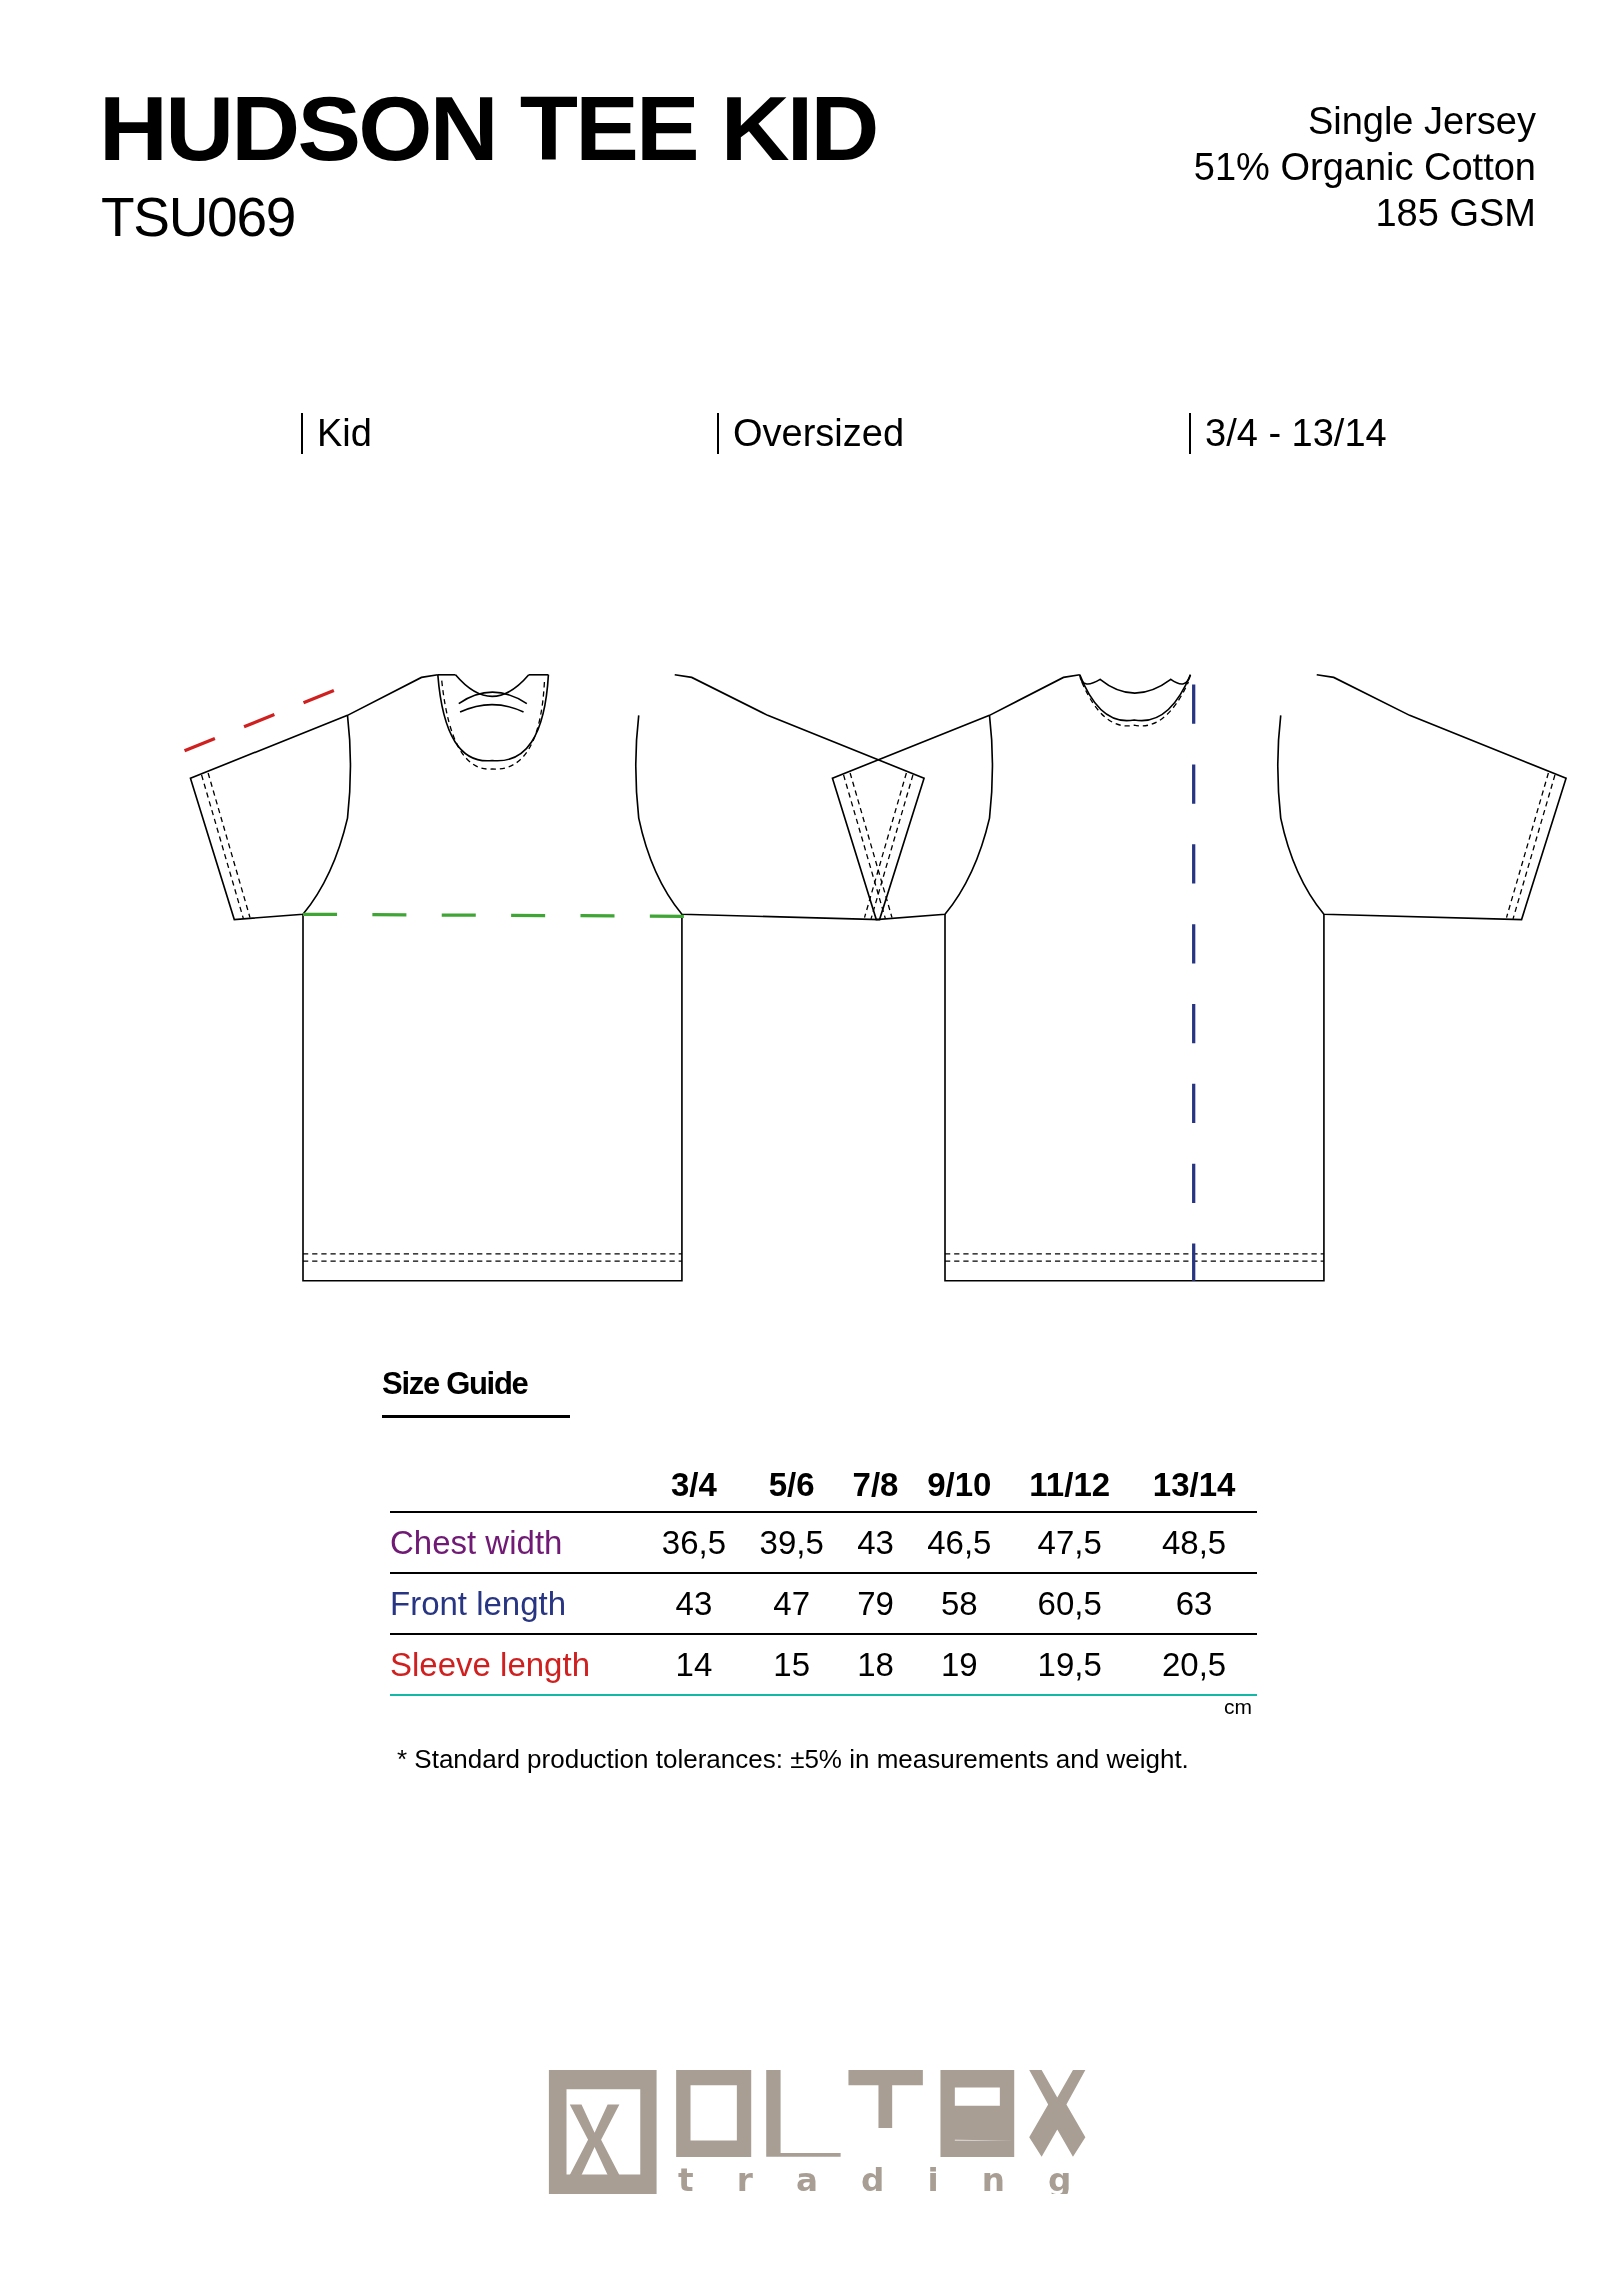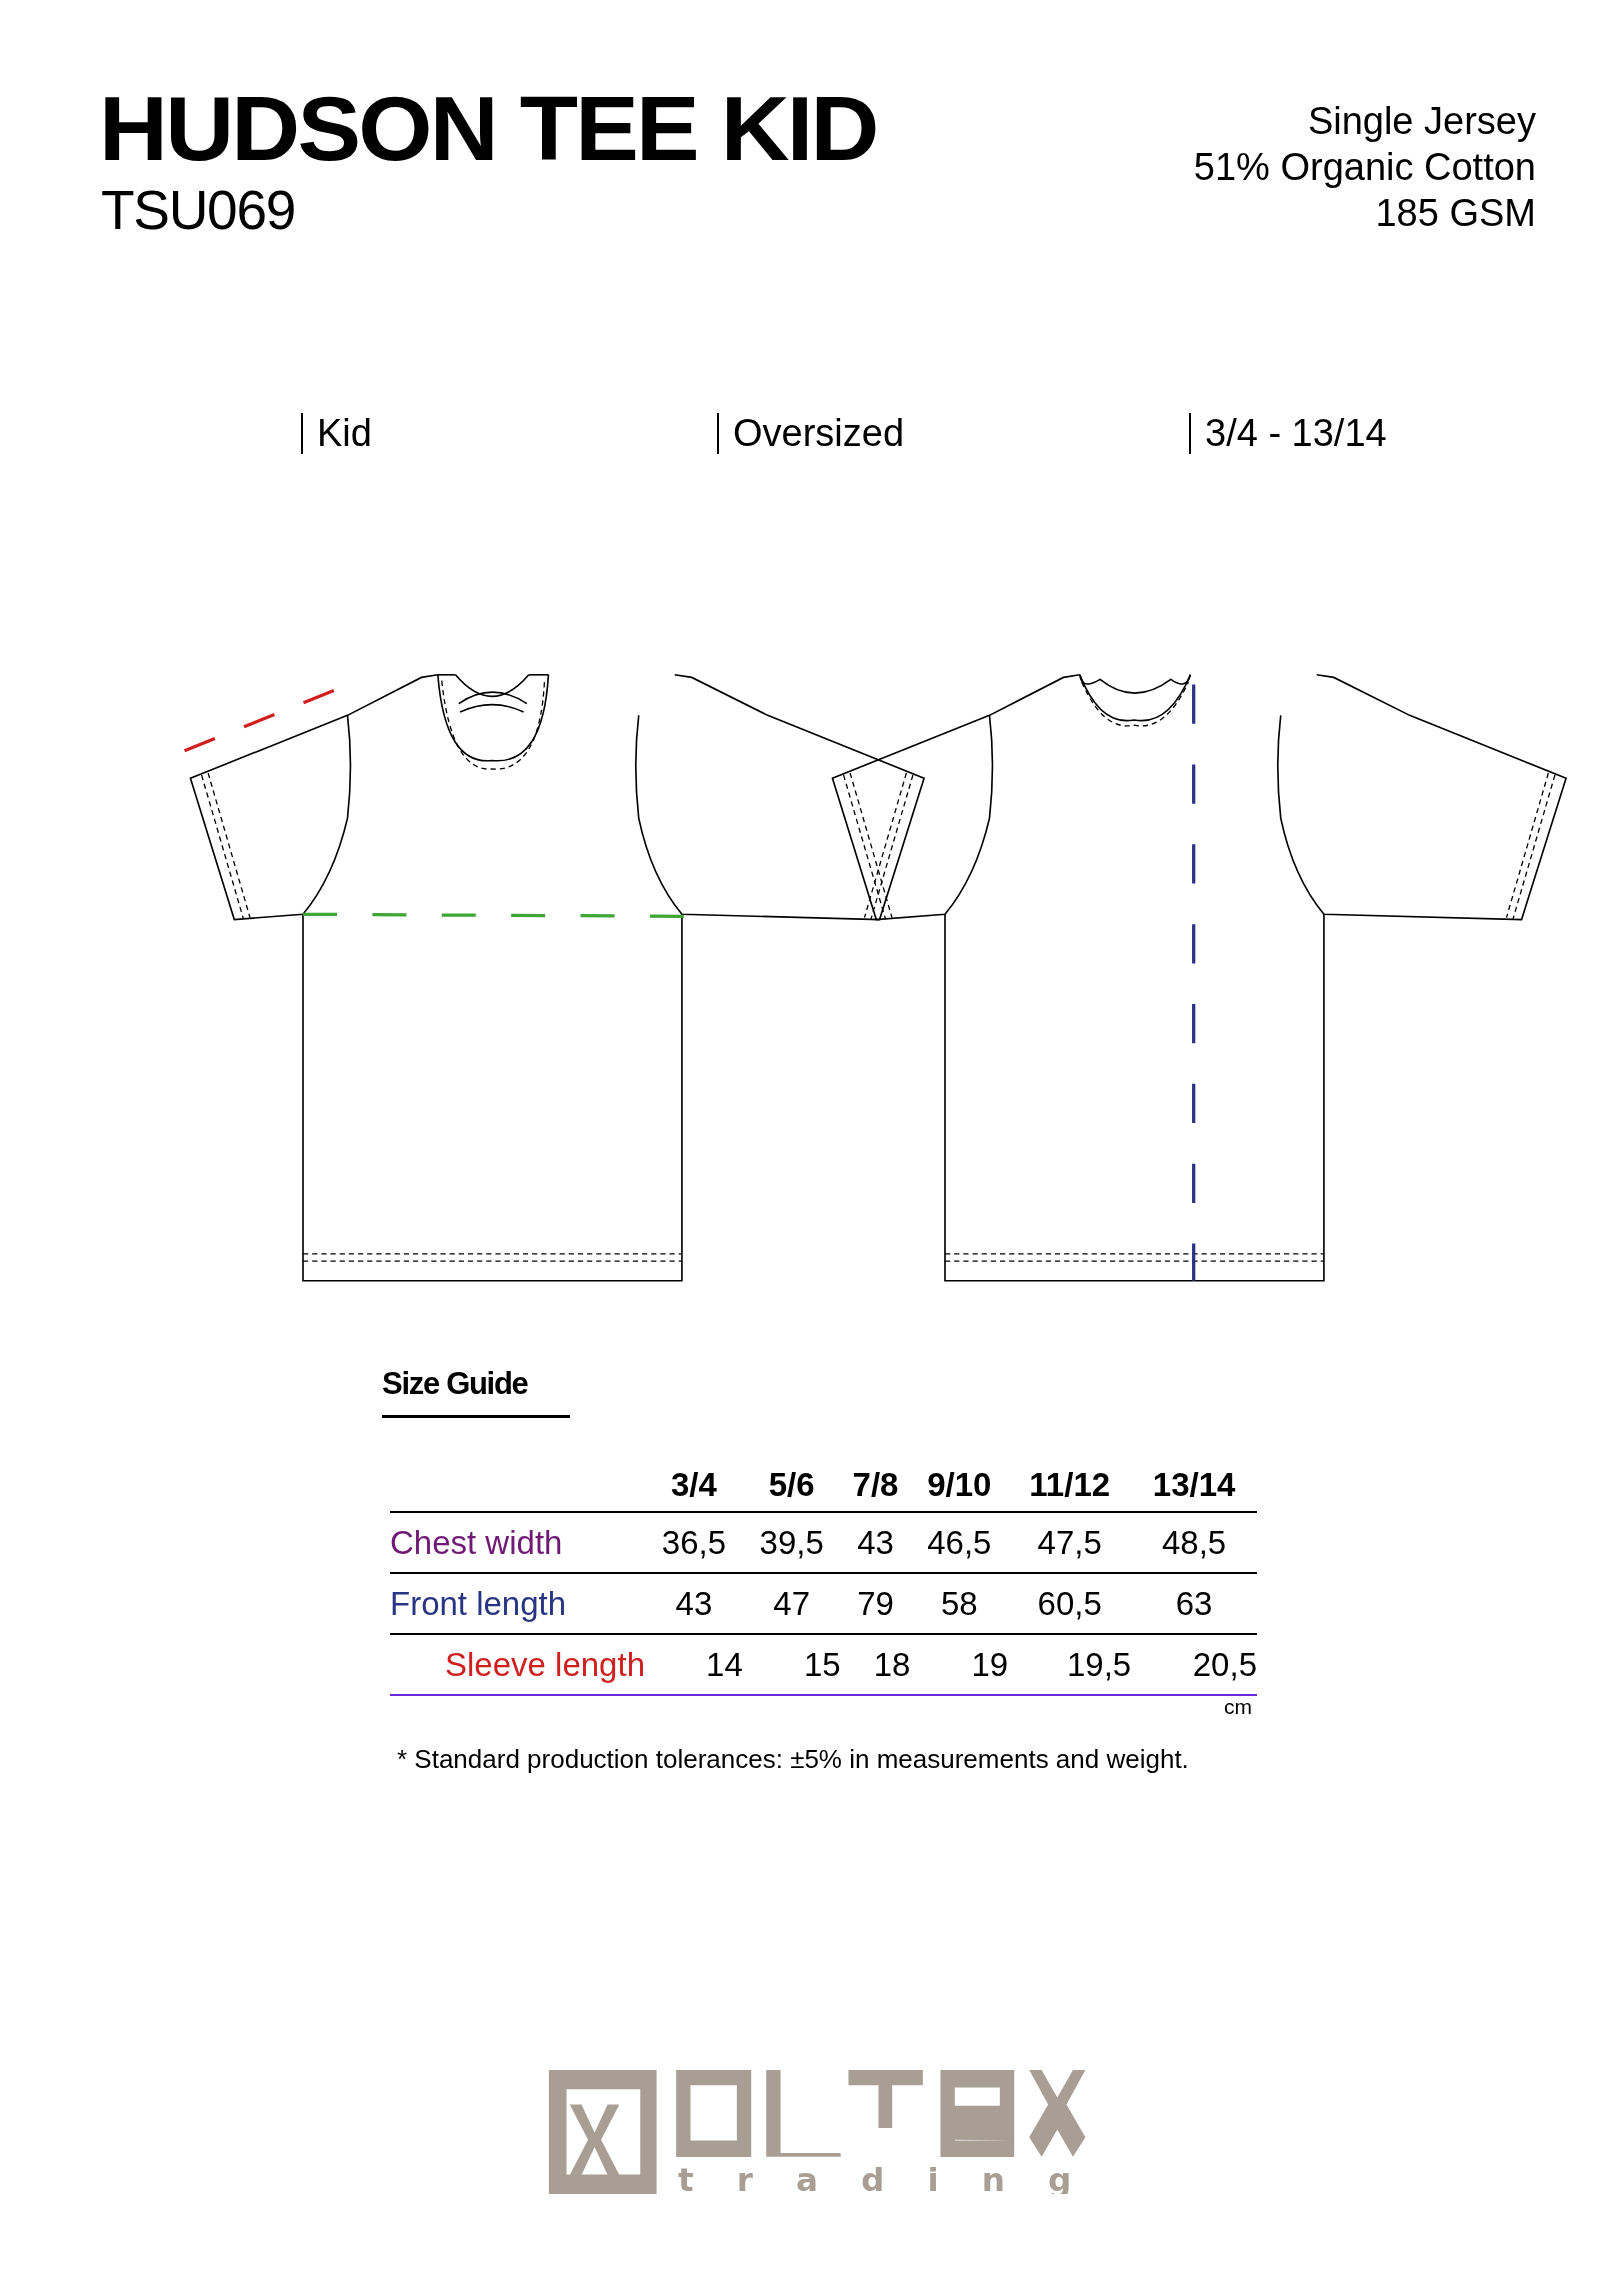--- a/index.html
+++ b/index.html
@@ -1,29 +1,29 @@
 <!DOCTYPE html>
 <html style="font-size:10.5px"><head>
 <meta charset="utf-8">
 <style>
   html,body{margin:0;padding:0;background:#fff;}
   body{width:1623px;height:2295px;position:relative;overflow:hidden;font-family:"Liberation Sans",sans-serif;color:#000;}
   .abs{position:absolute;}
   .title{left:99px;top:84px;font-size:90px;font-weight:bold;letter-spacing:-2.6px;line-height:1;transform:scaleX(1.06);transform-origin:left top;}
-  .code{left:101px;top:183px;font-size:55px;line-height:1;letter-spacing:-1.3px;}
+  .code{left:101px;top:190px;font-size:55px;line-height:1;letter-spacing:-1.3px;}
   .specs{right:87px;top:98px;text-align:right;font-size:38px;line-height:46px;}
   .specs div{white-space:nowrap;}
   .tag{top:413px;height:41px;border-left:2.6px solid #000;padding-left:14px;font-size:38px;line-height:41px;white-space:nowrap;}
   .shirt{left:0;top:0;}
   .sg-title{left:382px;top:1366px;font-size:31px;font-weight:bold;letter-spacing:-1.3px;}
   .sg-underline{left:382px;top:1415px;width:188px;height:2.6px;background:#000;}
   table.sizes{position:absolute;left:390px;top:1459px;width:867px;border-collapse:collapse;font-size:33px;}
   table.sizes th{font-weight:bold;height:52px;text-align:center;vertical-align:middle;padding:0;}
   table.sizes td{height:59px;text-align:center;vertical-align:middle;padding:0;border-top:2px solid #000;}
-  table.sizes tr:last-child td{border-bottom:2px solid #6d28d9;text-align:right;}
+  table.sizes tr:last-child td{border-bottom:2px solid #14b8a6;}
   table.sizes td.rowlabel{text-align:left;width:255px;}
   table.sizes th.blank{width:255px;}
   .unit{left:1224px;top:1695px;font-size:21px;}
   .note{left:389px;top:1744px;font-size:26px;white-space:nowrap;margin-left:8px;}
   .logo{left:548px;top:2070px;}
 </style>
 </head>
 <body>
 
 <div class="abs title">HUDSON TEE KID</div>

